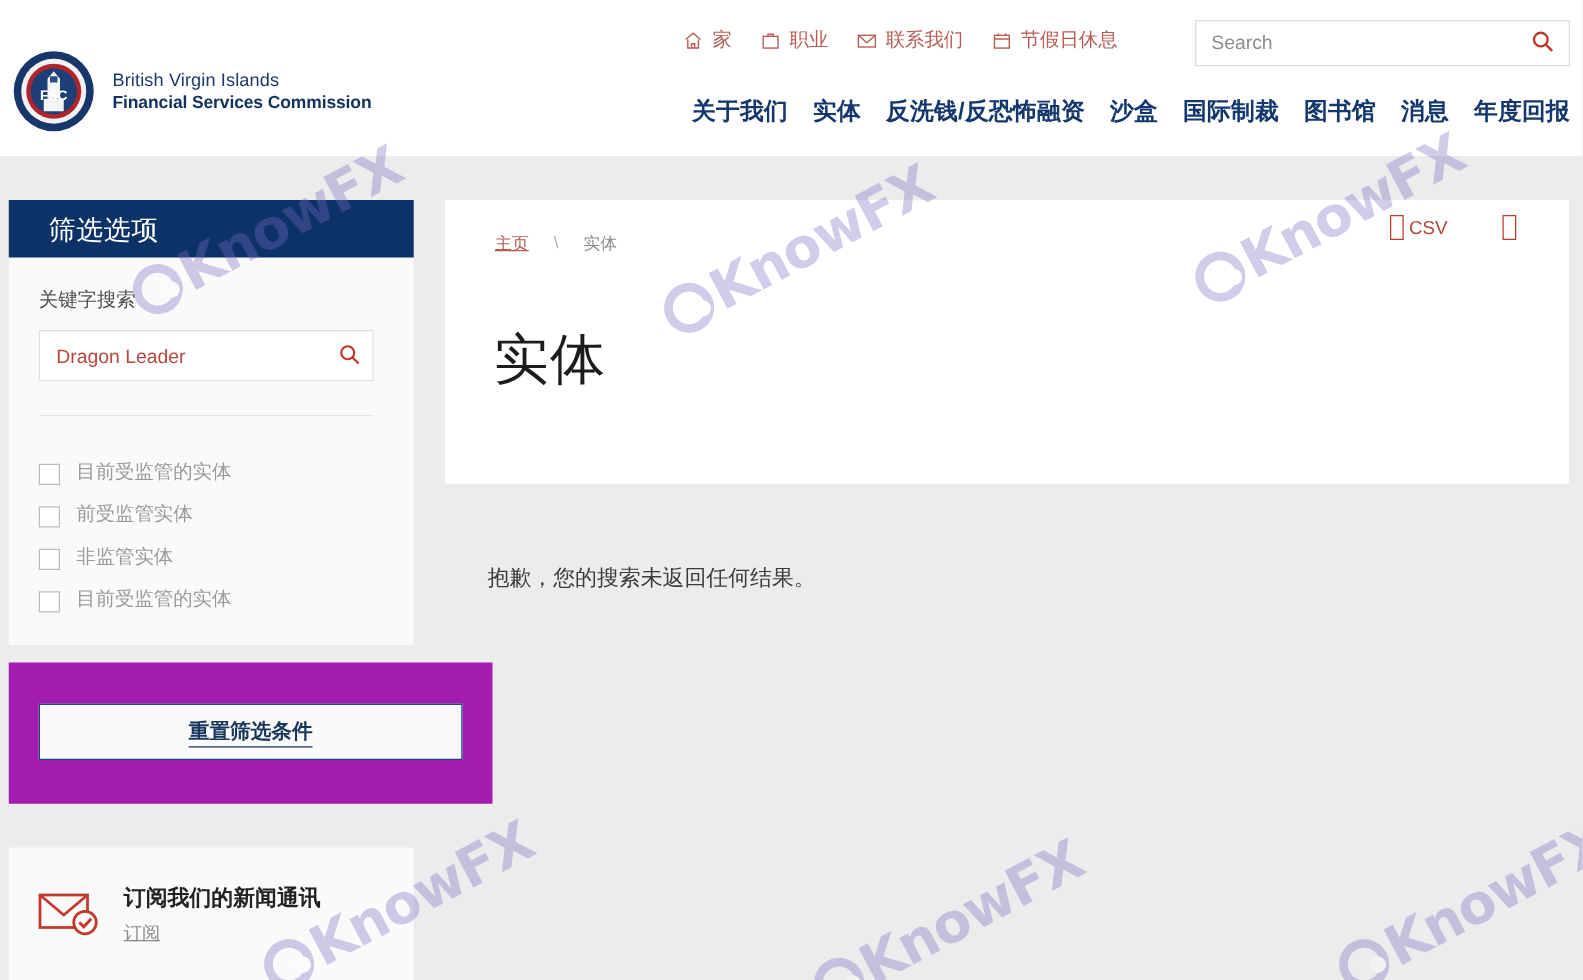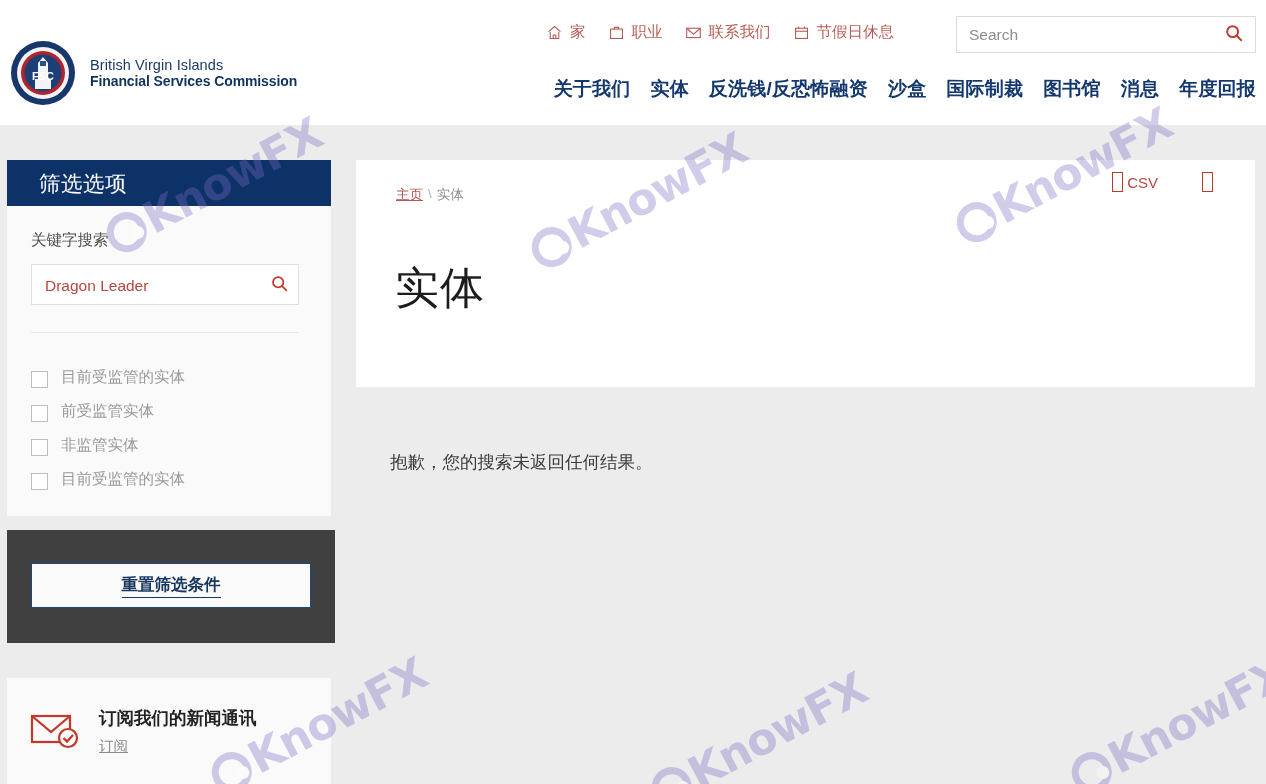--- a/index.html
+++ b/index.html
@@ -109,21 +109,21 @@
   .checks { padding: 21px 24px 26px 24px; }
   .check-row { display: flex; align-items: flex-end; gap: 13px; height: 34px; cursor: pointer; }
   .cbox {
     width: 17px; height: 17px; flex: 0 0 17px;
     border: 1px solid #bdbdbd; background: #fff;
   }
   .check-lbl { font-size: 15.5px; color: #9a9a9a; }
 
   .panel-gap { height: 14px; }
 
-  .reset-panel { background: #404040; width: 328px; padding: 33px 24px 35px 24px; }
+  .reset-panel { background: #a21caf; width: 387px; padding: 33px 24px 35px 24px; }
   .reset-btn {
     width: 100%; height: 45px; background: #fafafa; border: 1px solid #1b4a7a;
     color: #17365d; font-size: 16.5px; font-weight: bold; cursor: pointer;
     display: flex; align-items: center; justify-content: center;
     font-family: "Liberation Sans", sans-serif;
   }
   .reset-btn span { border-bottom: 1px solid #17365d; padding-bottom: 1px; }
 
   .news-panel {
     background: #fafafa; width: 324px; margin-top: 35px;
@@ -136,21 +136,21 @@
     color: #8a8a8a; text-decoration: underline;
   }
 
   
   .content-card {
     position: absolute; left: 356px; top: 35px; width: 899px; height: 227px;
     background: #ffffff;
   }
   .breadcrumb {
     position: absolute; left: 40px; top: 26px;
-    font-size: 13.5px; color: #8c8c8c; display: flex; gap: 5px;
+    font-size: 13.5px; color: #8c8c8c; display: flex; gap: 20px;
   }
   .breadcrumb a { color: #b25a52; text-decoration: underline; font-size: 13.5px; }
   .breadcrumb .sep { color: #b0b0b0; }
   .breadcrumb .cur { color: #8c8c8c; }
 
   .card-actions {
     position: absolute; right: 38px; top: 12px;
     display: flex; align-items: center; gap: 44px;
   }
   .act {

